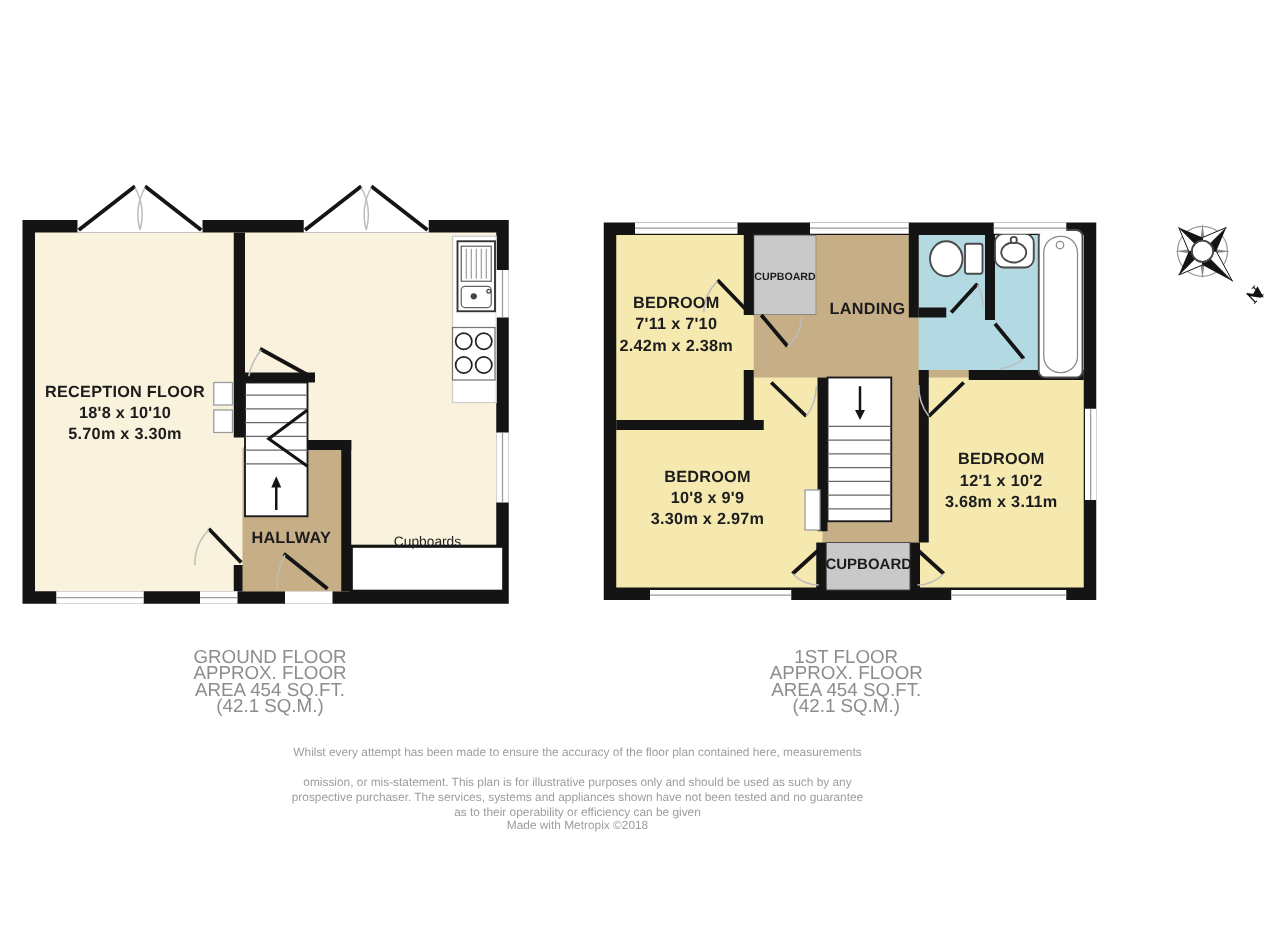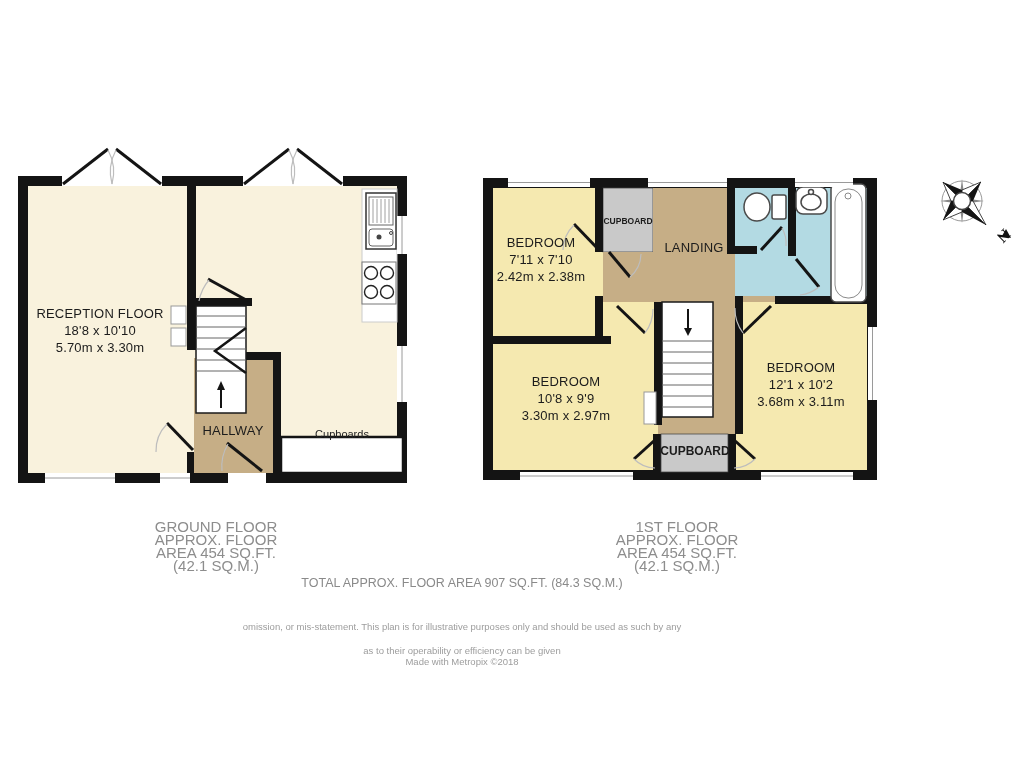--- a/index.html
+++ b/index.html
@@ -18,21 +18,21 @@
   svg{position:absolute;left:0;top:0;}
   .door{stroke:var(--wall);stroke-width:3;fill:none;}
   .door2{stroke:var(--wall);stroke-width:2.5;fill:none;}
   .arc{stroke:#bdbdbd;stroke-width:1.2;fill:none;}
   .winline{stroke:#9a9a9a;stroke-width:1;}
   .tread{stroke:#666;stroke-width:1;}
   .nook{fill:#ffffff;stroke:#999;stroke-width:1;}
   .fix{fill:#ffffff;stroke:#4a4a4a;stroke-width:1.5;}
   .fixthin{fill:none;stroke:#8a8a8a;stroke-width:1;}
   .t{position:absolute;transform:translate(-50%,-50%);white-space:nowrap;}
-  .room{font-size:13px;font-weight:normal;color:#1c1c1c;letter-spacing:.2px;}
+  .room{font-size:13px;font-weight:bold;color:#1c1c1c;letter-spacing:.2px;}
   .small-room{font-size:8.5px;font-weight:bold;color:#1c1c1c;}
   .mid-room{font-size:12px;font-weight:bold;color:#1c1c1c;}
   .plain{font-size:11px;color:#222;}
   .cap{font-size:15px;color:var(--cap);}
   .total{font-size:12.5px;color:#8a8a8a;}
   .disc{font-size:9.5px;color:var(--disc);}
 </style>
 </head>
 <body>
 
@@ -254,19 +254,20 @@
   <div class="t cap" style="left:216px;top:526px">GROUND FLOOR</div>
   <div class="t cap" style="left:216px;top:539px">APPROX. FLOOR</div>
   <div class="t cap" style="left:216px;top:552px">AREA 454 SQ.FT.</div>
   <div class="t cap" style="left:216px;top:565px">(42.1 SQ.M.)</div>
 
   <div class="t cap" style="left:677px;top:526px">1ST FLOOR</div>
   <div class="t cap" style="left:677px;top:539px">APPROX. FLOOR</div>
   <div class="t cap" style="left:677px;top:552px">AREA 454 SQ.FT.</div>
   <div class="t cap" style="left:677px;top:565px">(42.1 SQ.M.)</div>
 
-  <div class="t total" style="left:462px;top:583px">TOTAL APPROX. FLOOR AREA 907 SQ.FT. (84.3 SQ.M.)</div>
-
+
+  <div class="t disc" style="left:462px;top:602px">Whilst every attempt has been made to ensure the accuracy of the floor plan contained here, measurements</div>
   <div class="t disc" style="left:462px;top:626px">omission, or mis-statement. This plan is for illustrative purposes only and should be used as such by any</div>
+  <div class="t disc" style="left:462px;top:638px">prospective purchaser. The services, systems and appliances shown have not been tested and no guarantee</div>
   <div class="t disc" style="left:462px;top:650px">as to their operability or efficiency can be given</div>
   <div class="t disc" style="left:462px;top:661px">Made with Metropix ©2018</div>
 
 </div>
 
 </body></html>

